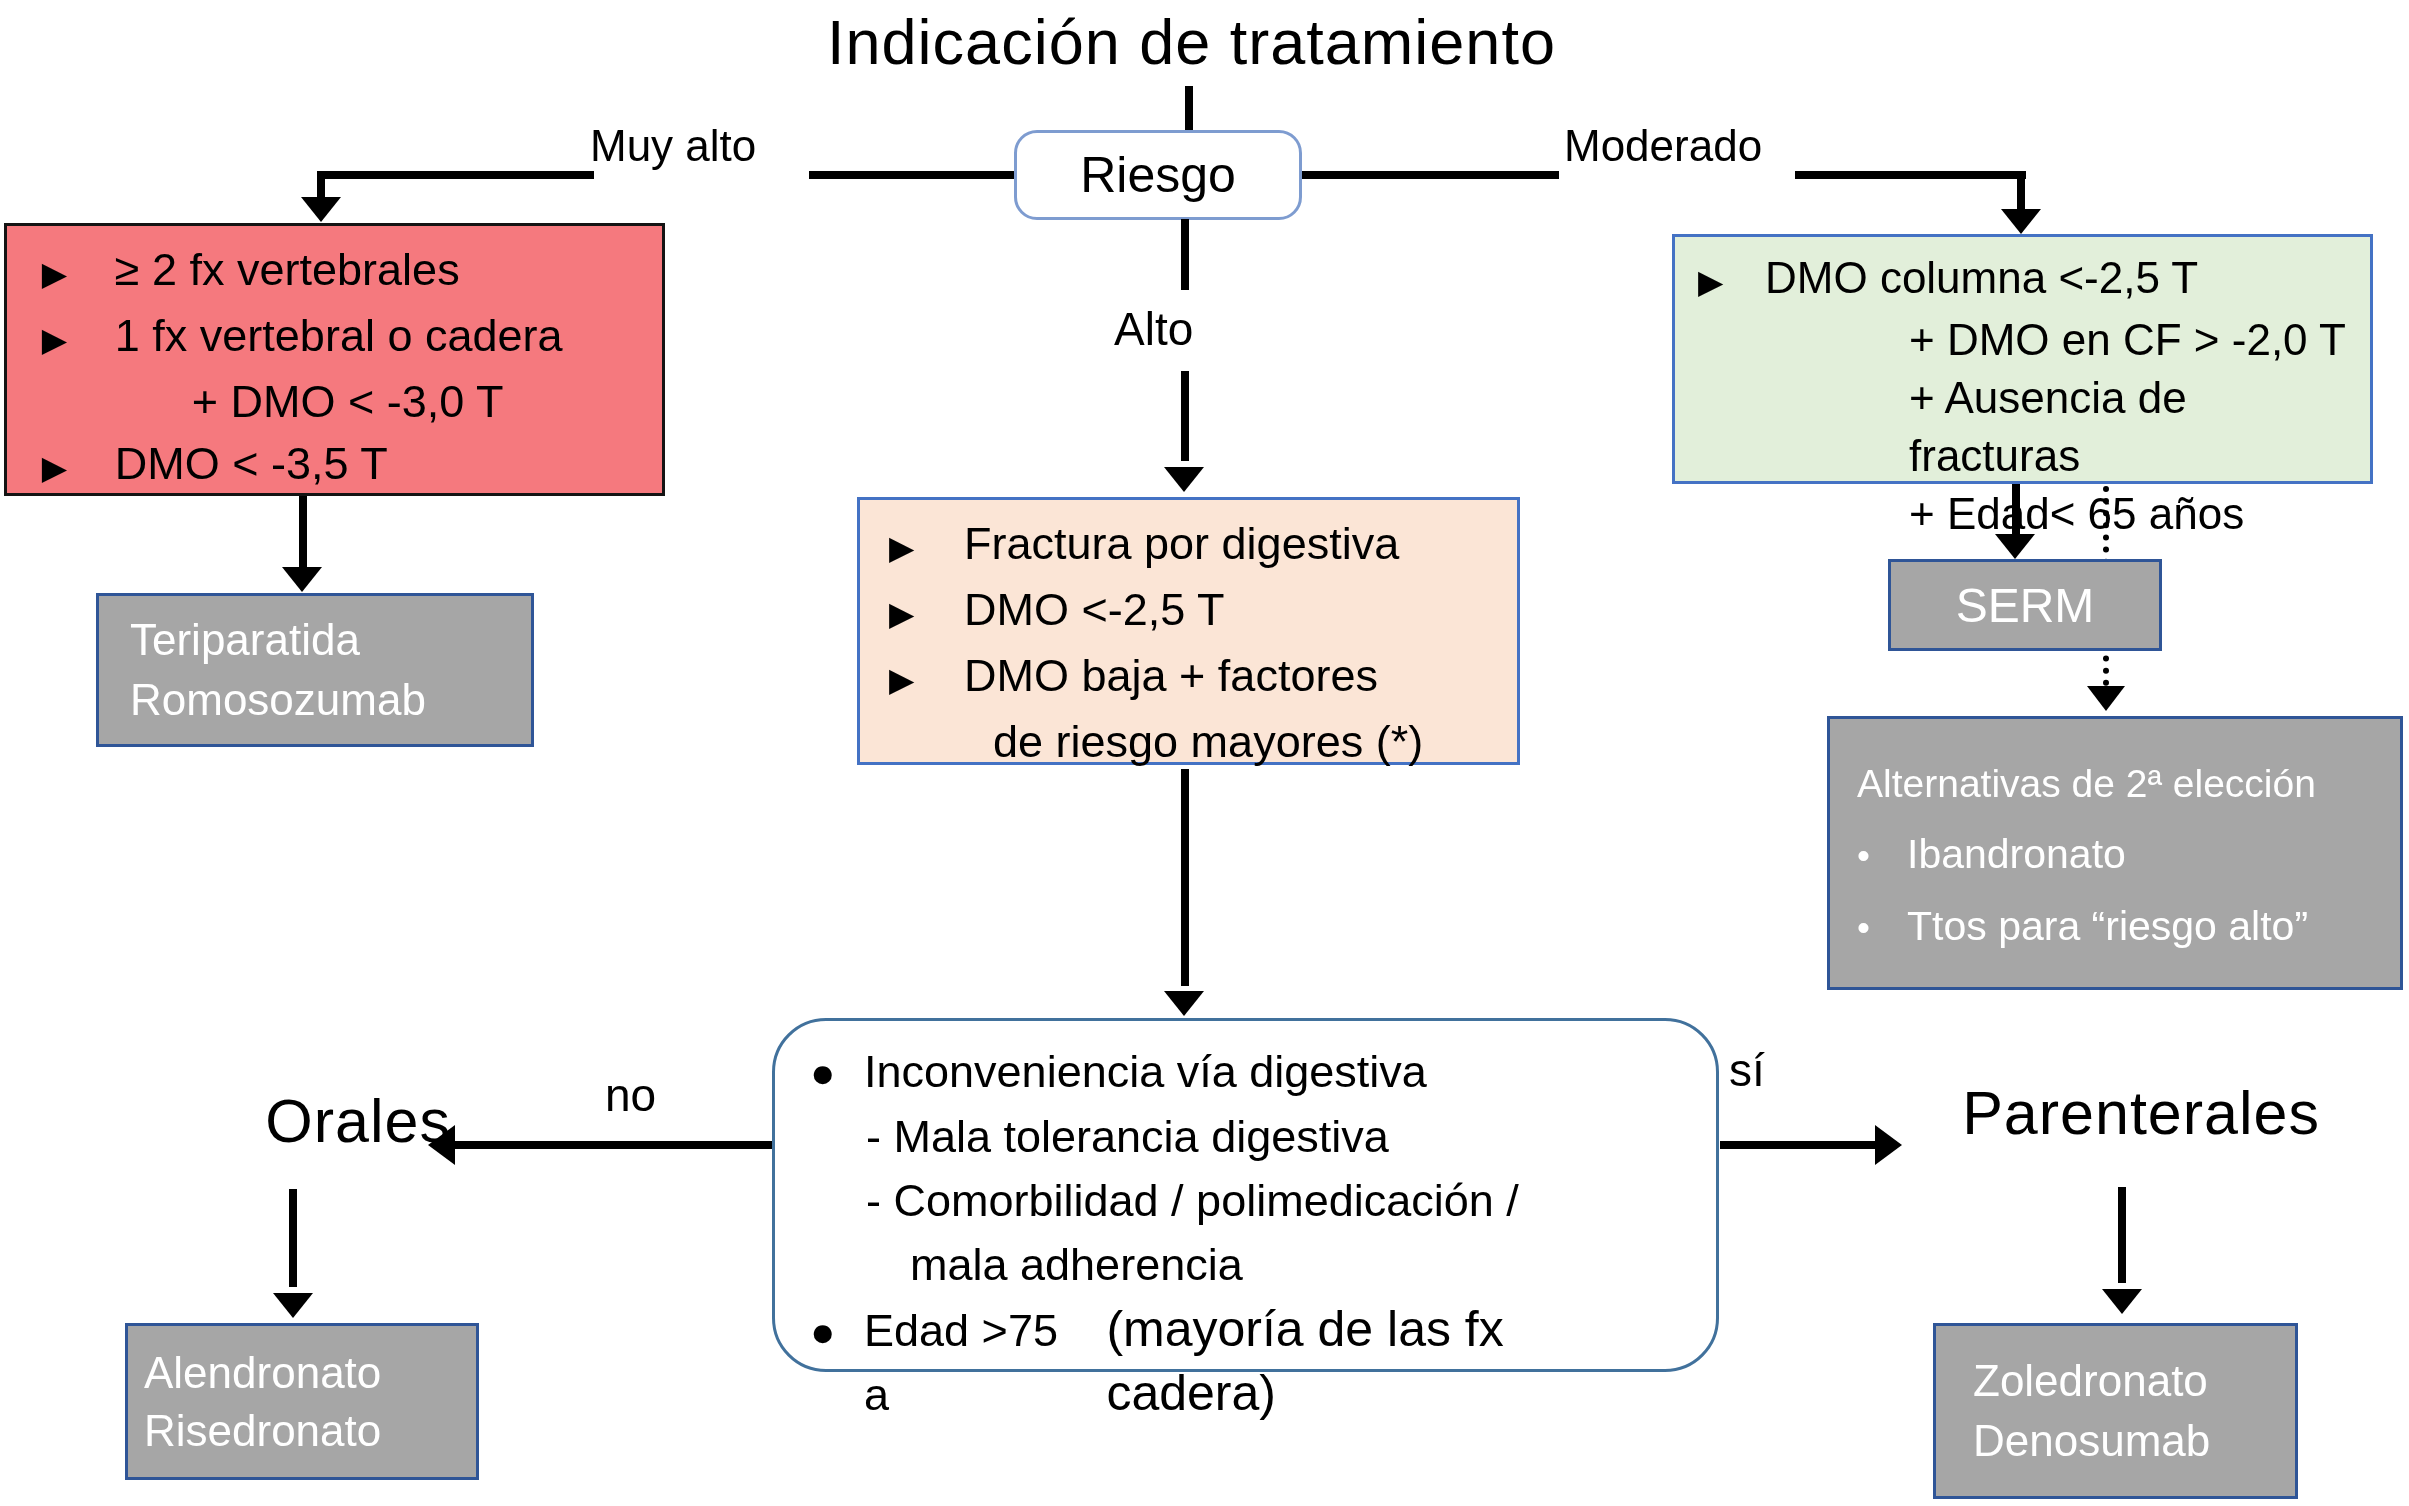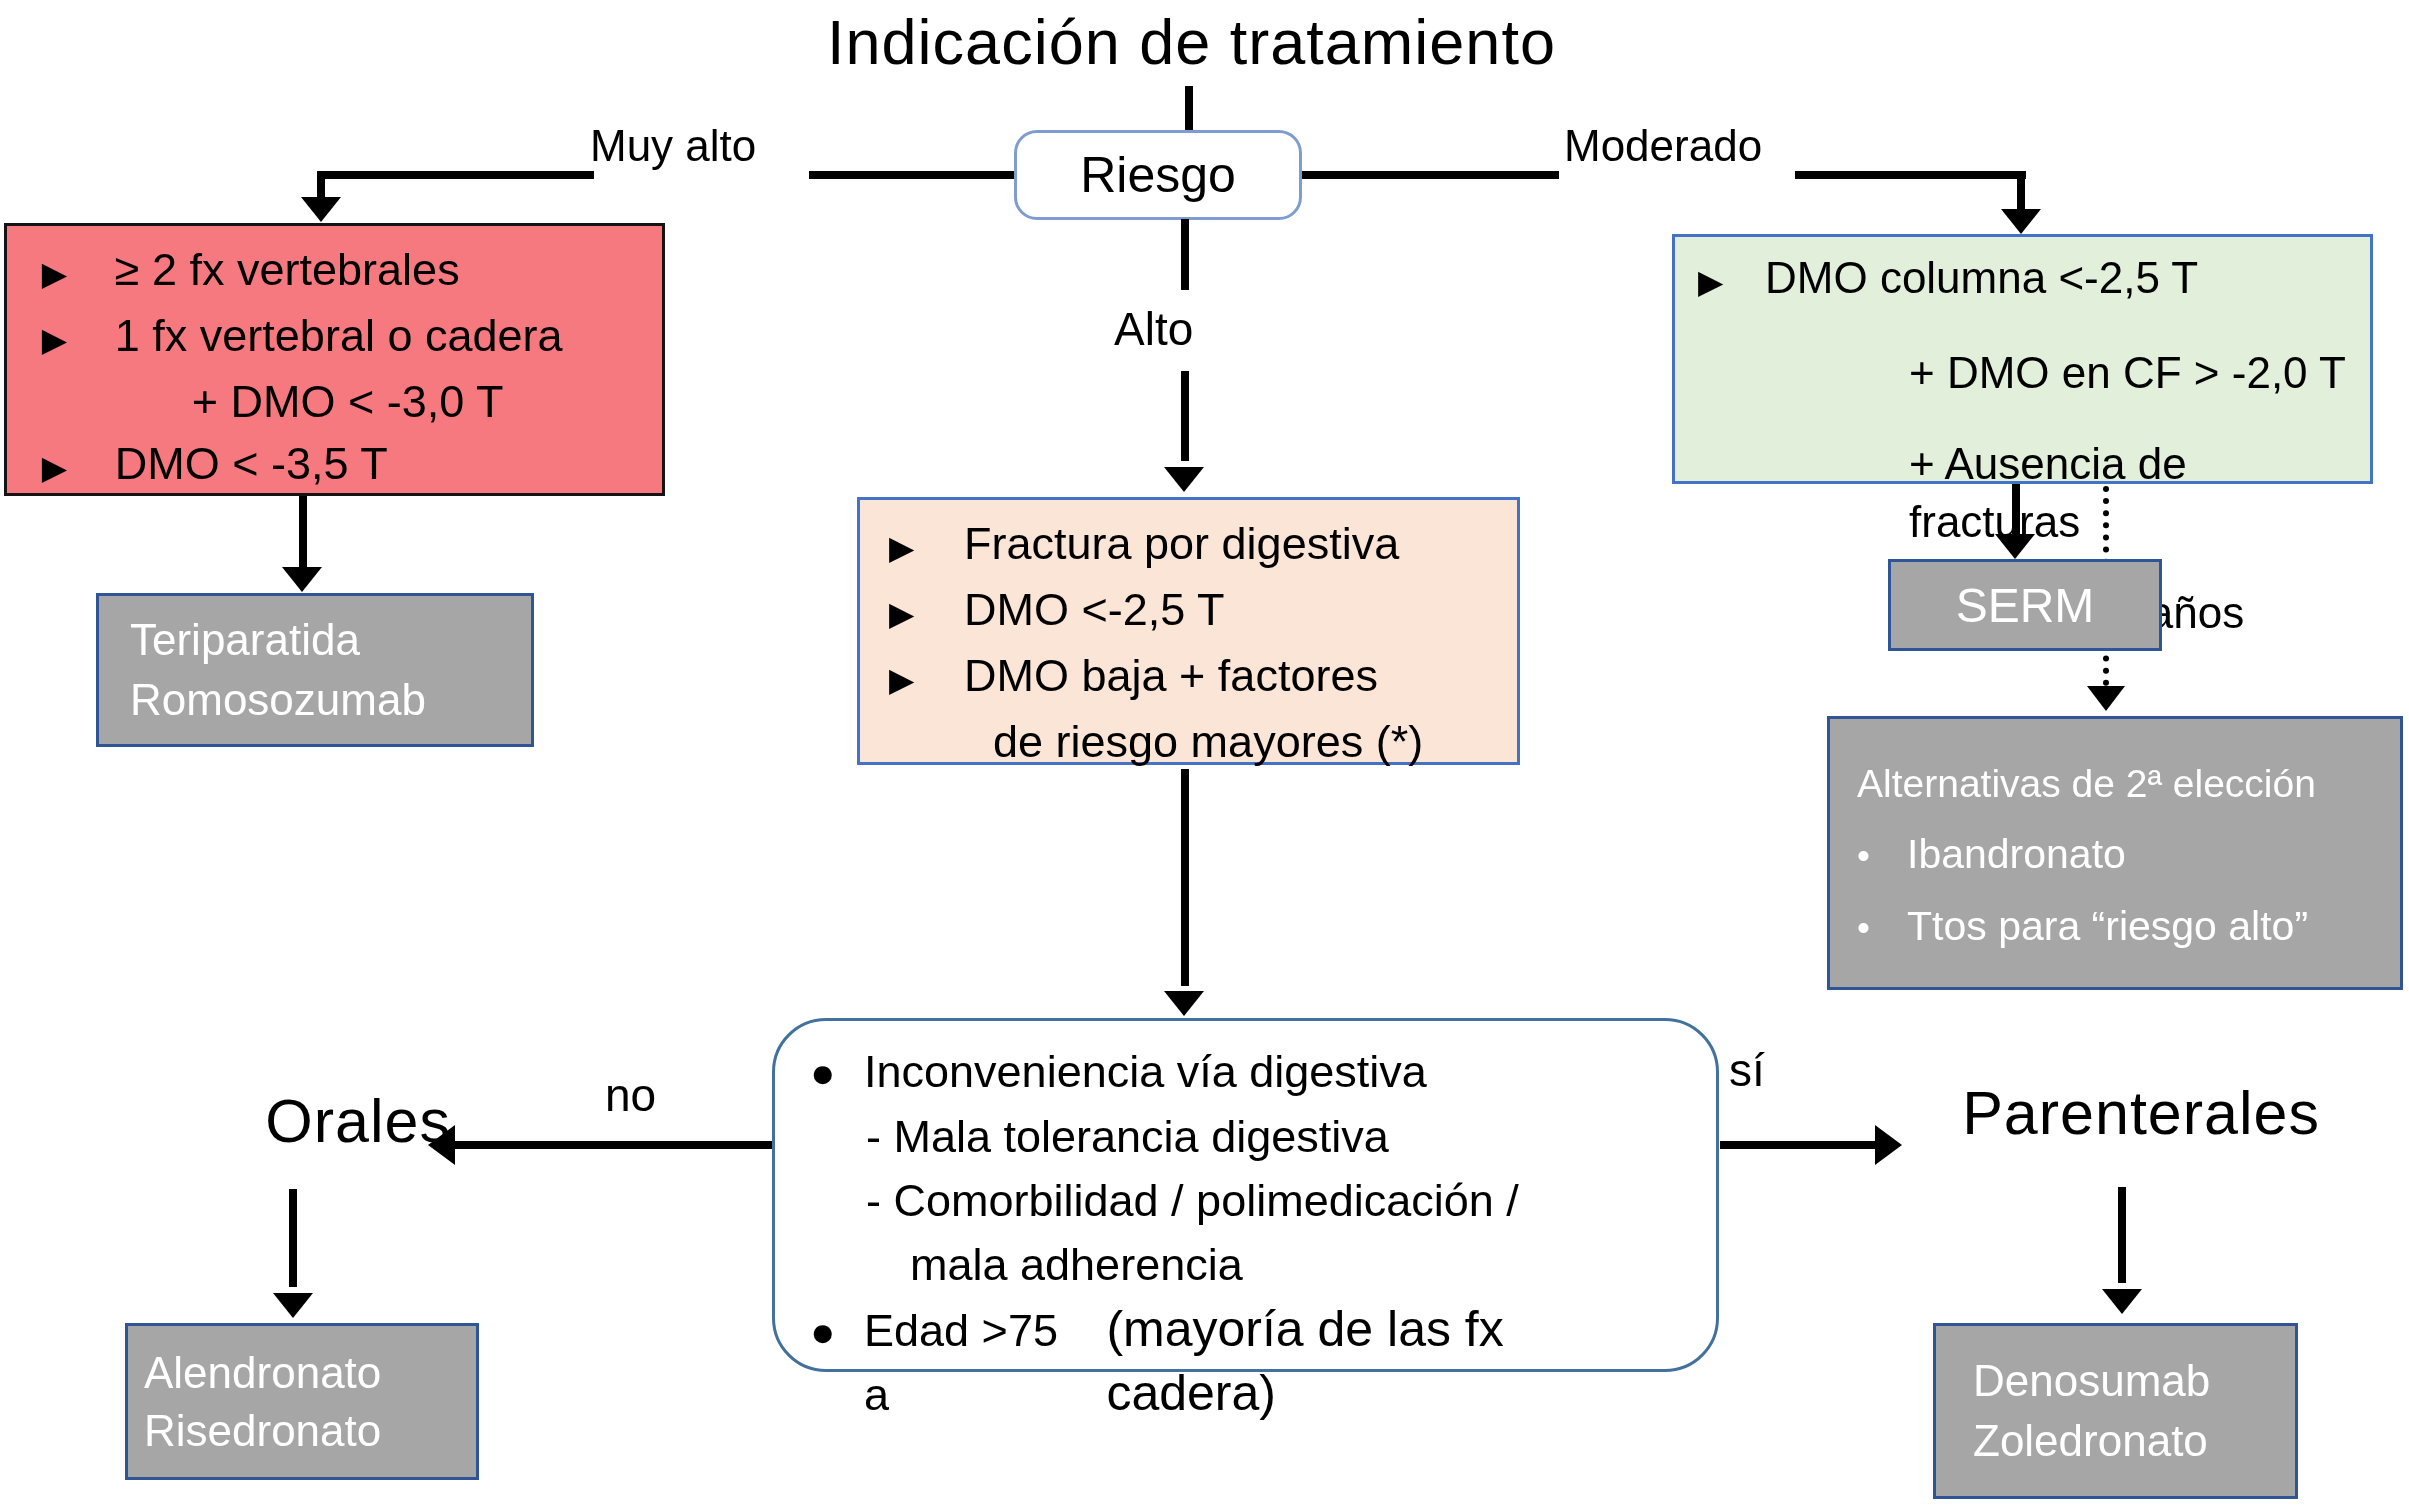--- a/index.html
+++ b/index.html
@@ -35,21 +35,21 @@
   .green .row{font-size:44px;line-height:58px;}
   .red .row{padding-left:35px;}
   .peach .row{padding-left:29px;}
   .green .row{padding-left:23px;}
   .mk{font-size:33px;flex:0 0 auto;}
   .red .mk{width:73px;}
   .peach .mk{width:75px;}
   .green .mk{width:67px;}
   .ind-red{margin-left:150px;}
   .ind-peach{margin-left:104px;}
-  .ind-green{margin-left:211px;margin-top:33px;}
+  .ind-green{margin-left:211px;}
   
   .decision .row{font-size:45px;line-height:64px;}
   .dot{width:54px;flex:0 0 auto;font-size:42px;}
   .ind-d1{margin-left:56px;}
   .ind-d2{margin-left:100px;text-align:right;}
   .paren{font-size:50px;margin-left:13.4px;}
   
   .t-lines{display:flex;flex-direction:column;justify-content:center;height:100%;font-size:44px;line-height:60px;}
   .serm{display:flex;align-items:center;justify-content:center;font-size:48px;z-index:3;}
   .alt{padding:29px 15.4px 0 27px;}
@@ -212,19 +212,19 @@
 
   <div class="hline" style="left:1720px;top:1141px;width:156px;"></div>
   <div class="arr arr-right" style="left:1875px;top:1125px;"></div>
   <div class="elabel" style="left:1729px;top:1043px;width:96px;font-size:46px;">sí</div>
   <div class="biglabel" style="left:1897px;top:1078px;width:423px;">Parenterales</div>
   <div class="vline" style="left:2118px;top:1187px;height:96px;"></div>
   <div class="arr arr-down" style="left:2102px;top:1289px;"></div>
 
   <div class="box gray" style="left:1933px;top:1323px;width:365px;height:176px;">
     <div class="t-lines" style="padding-left:37px;line-height:60px;">
+      <div>Zoledronato</div>
       <div>Denosumab</div>
-      <div>Zoledronato</div>
     </div>
   </div>
 
 </div>
 
 
 </body></html>

